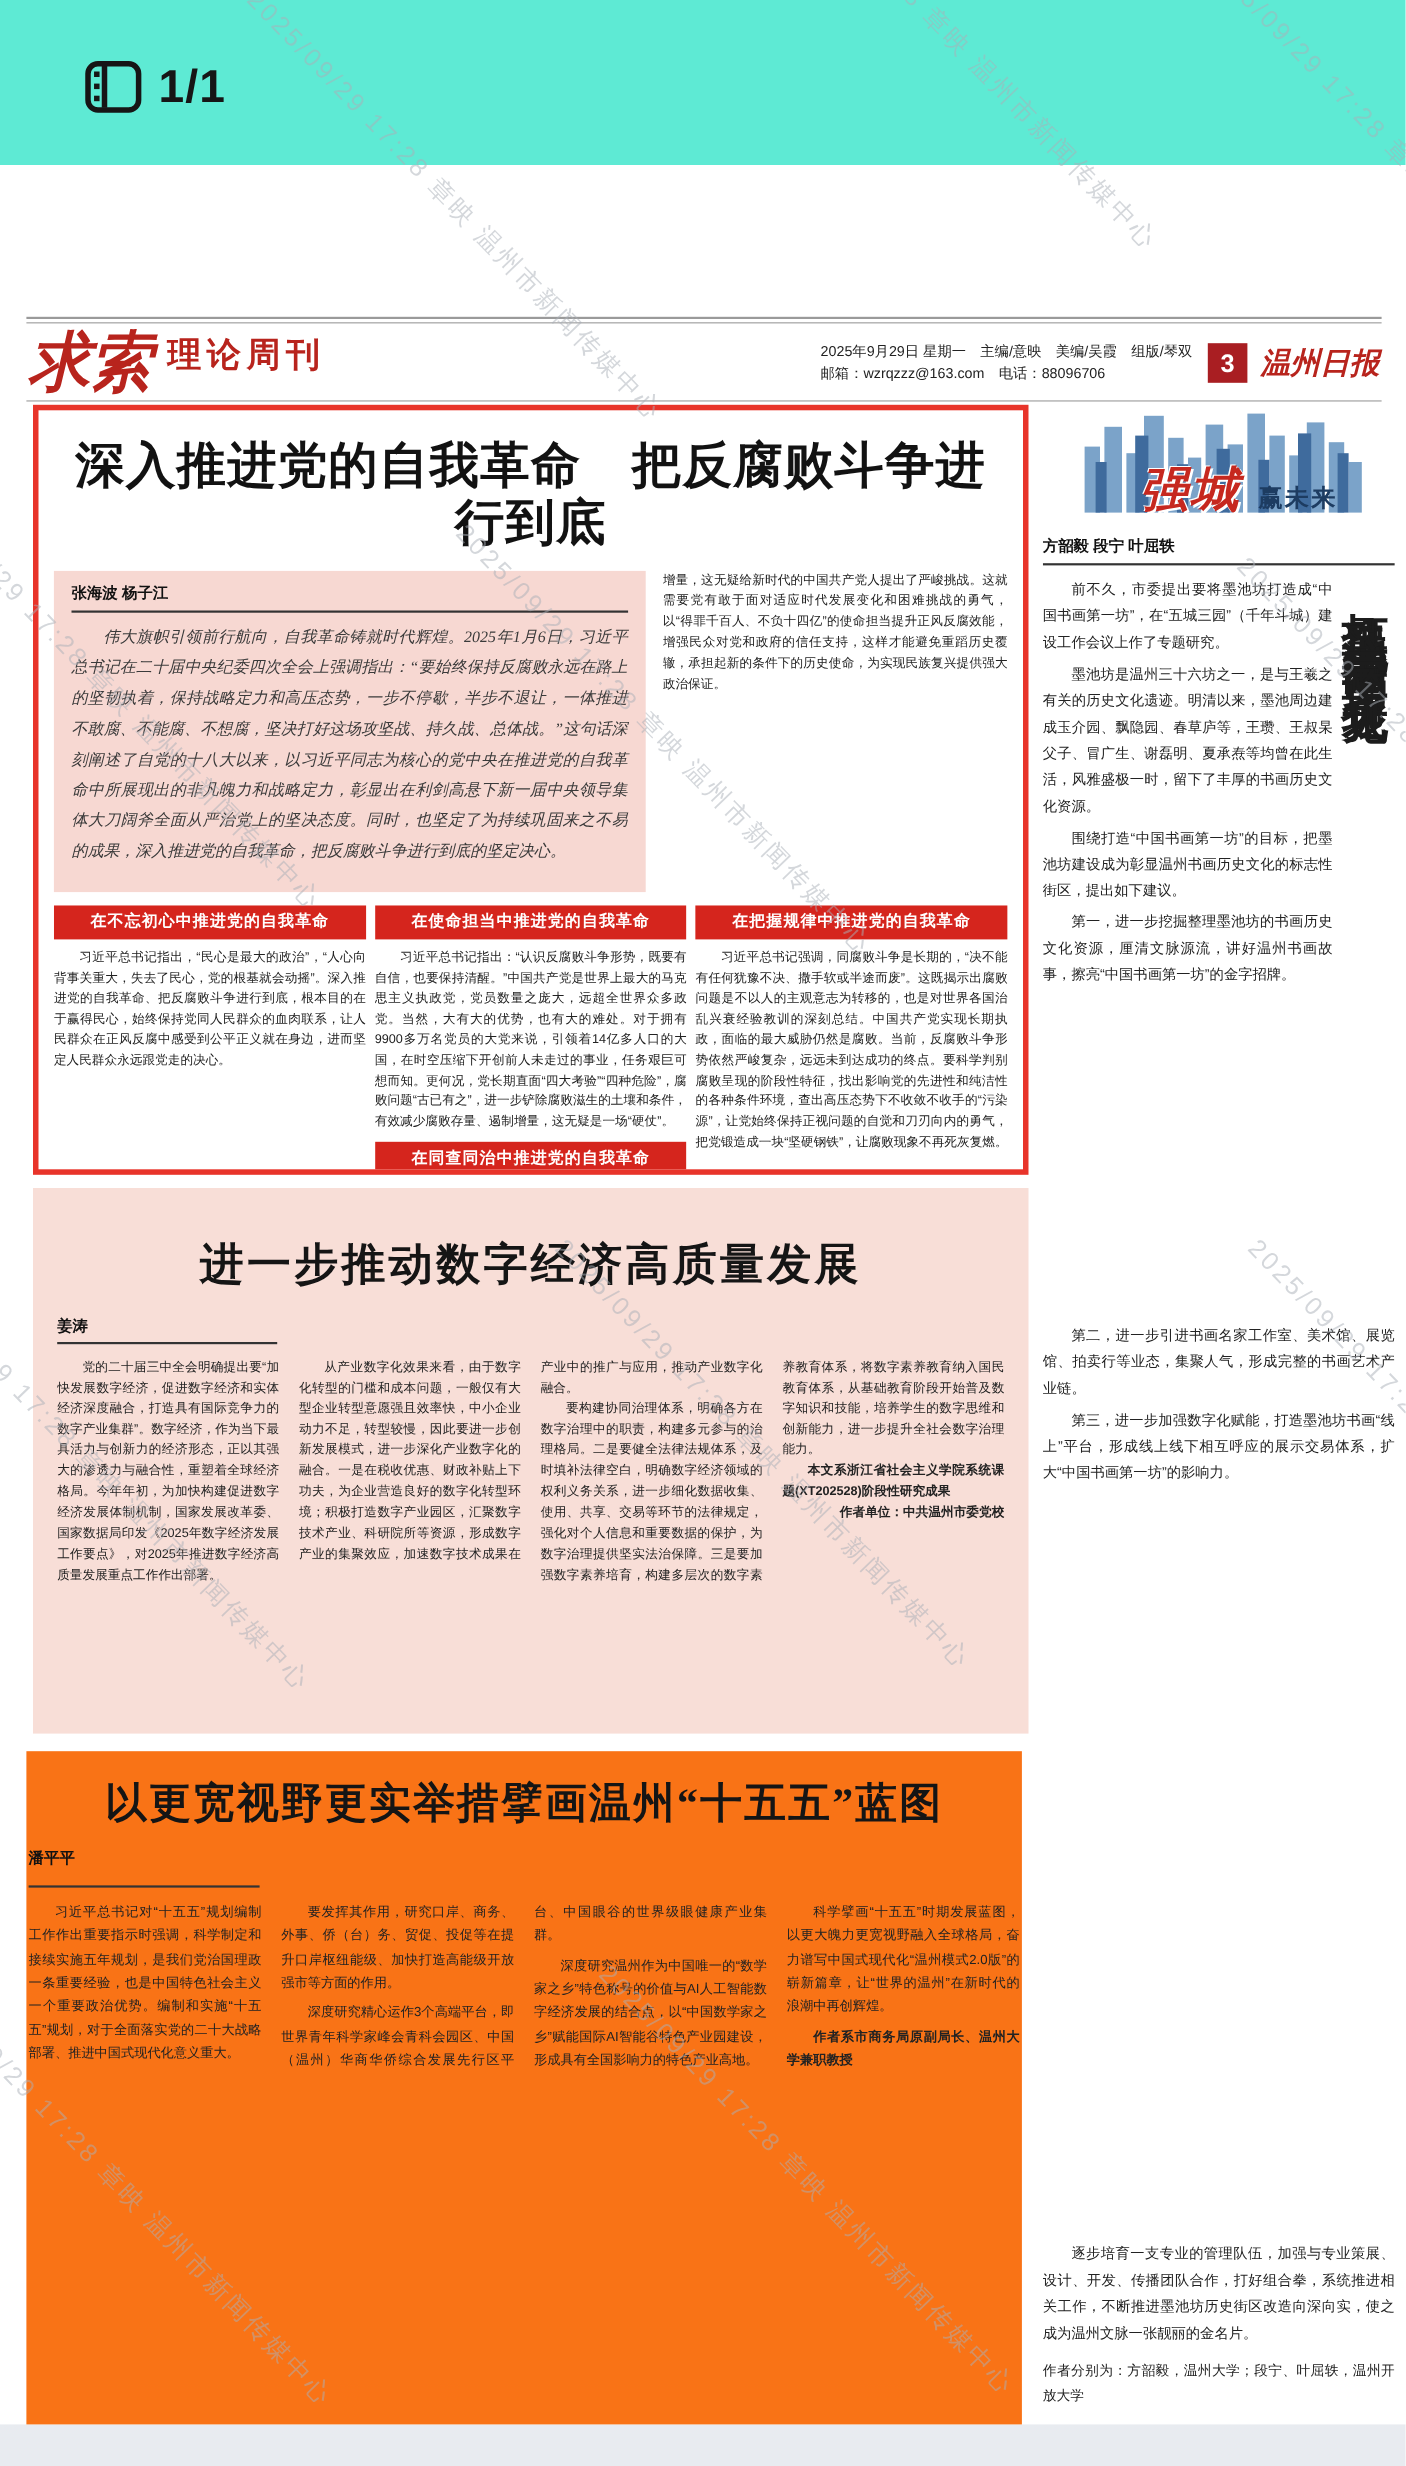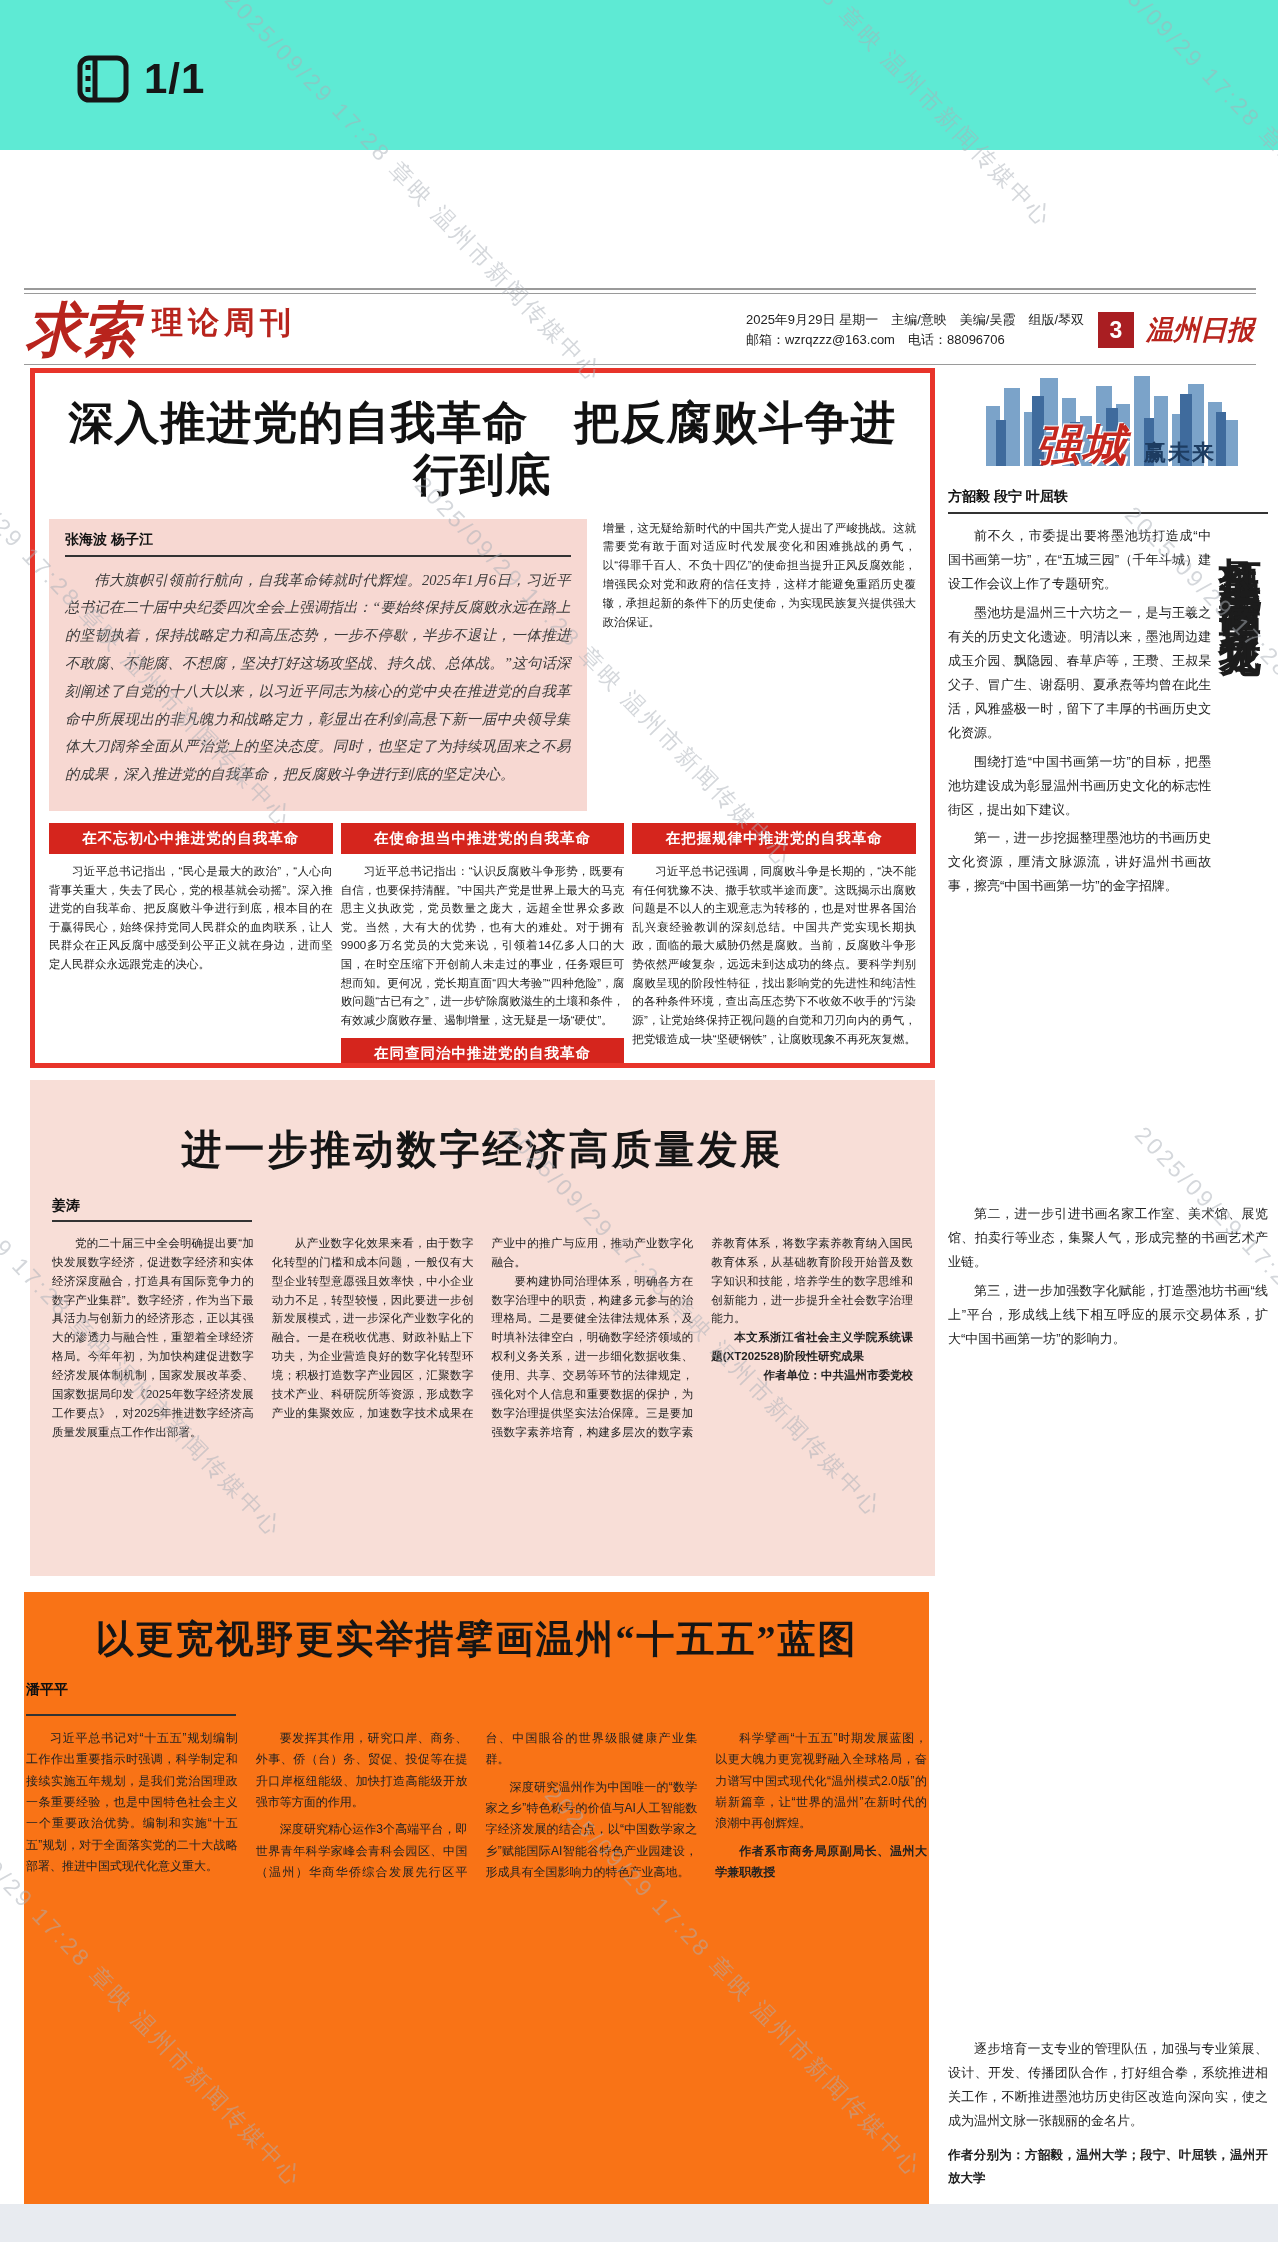--- a/index.html
+++ b/index.html
@@ -66,21 +66,21 @@
   .citybyline{font-size:14px;font-weight:700;color:#111;border-bottom:2px solid #333;
               padding-bottom:6px;margin:6px 0 10px 0;}
   .cityrow{display:flex;}
   .citybody{flex:1;font-size:13px;line-height:1.86;text-align:justify;color:#222;overflow:hidden;}
   .citybody p,.citypost p{margin:0 0 4px 0;text-indent:2em;}
   .vtitle{writing-mode:vertical-rl;font-family:"Liberation Serif","DejaVu Serif",serif;font-weight:900;
           font-size:42px;color:#1c1c1c;height:668px;line-height:1.35;letter-spacing:5px;flex:0 0 auto;}
   .citypost{flex:1;font-size:13px;line-height:1.86;text-align:justify;color:#222;overflow:hidden;
             display:flex;flex-direction:column;margin-top:10px;}
   .citypost .grow{flex:1;}
-  .cityfooter{font-weight:700;font-size:12.5px;text-align:justify;margin-top:6px;}
+  .cityfooter{font-weight:400;font-size:12.5px;text-align:justify;margin-top:6px;}
 
   
   .digibox{position:absolute;left:30px;top:1080px;width:905px;height:496px;background:#f8ded7;
            box-sizing:border-box;padding:16px 22px;overflow:hidden;z-index:5;}
   .digihead{font-family:"Liberation Serif","DejaVu Serif",serif;font-weight:900;font-size:40px;
             color:#151515;text-align:center;letter-spacing:3px;margin:26px 0 20px 0;}
   .digibyline{font-size:14px;font-weight:700;color:#111;border-bottom:2px solid #333;width:200px;
               padding-bottom:5px;margin-bottom:12px;}
   .digibody{column-count:4;column-gap:18px;font-size:11.5px;line-height:1.64;text-align:justify;
             color:#222;height:316px;overflow:hidden;}

